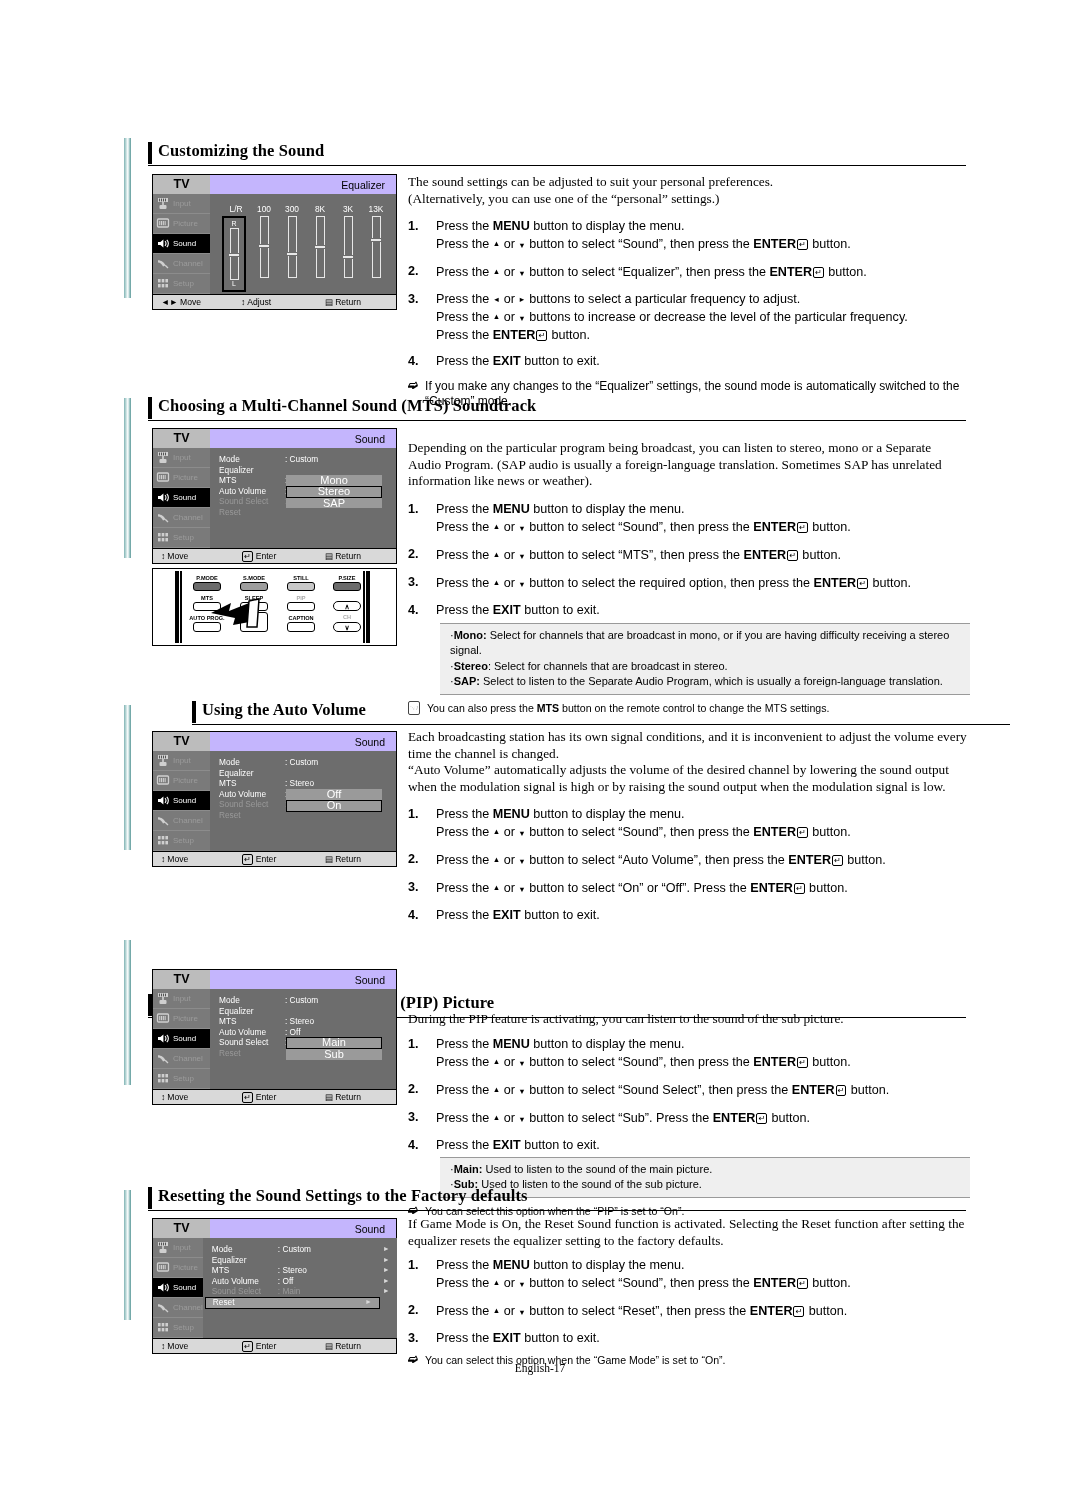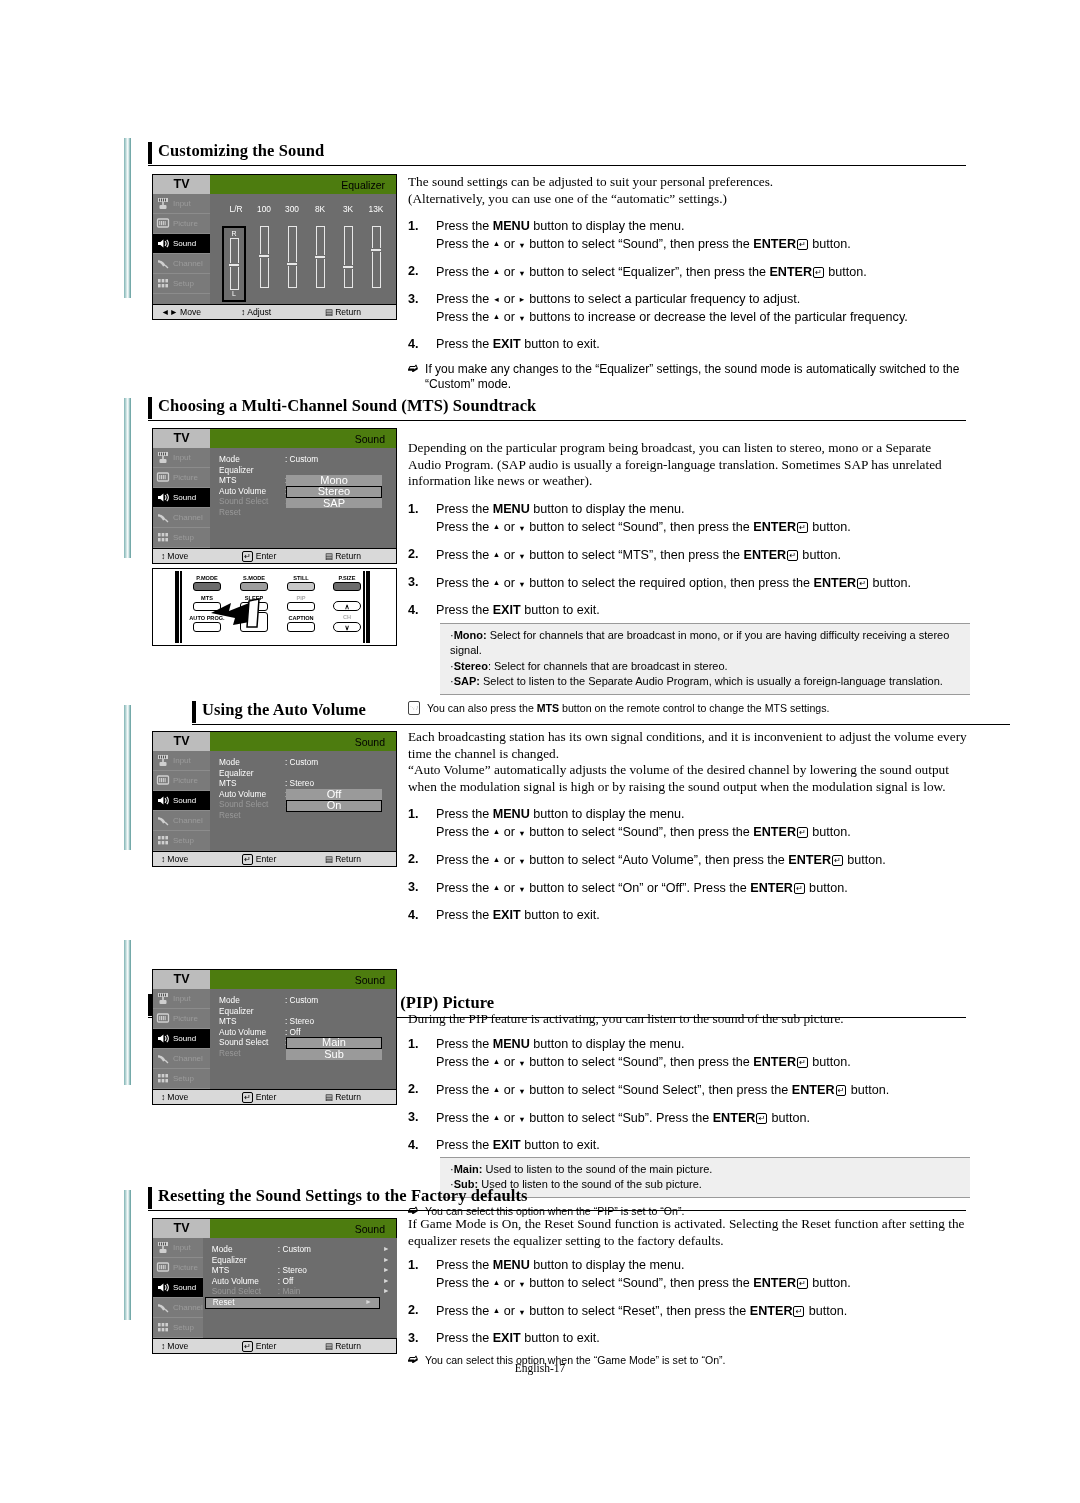--- a/index.html
+++ b/index.html
@@ -52,21 +52,21 @@
     border:1.6px solid #000;
     background:#6d6d6d;
     font-family:"Liberation Sans", sans-serif;
     font-size:8.2px;
     color:#fff;
     position:relative;
   }
   .osd-top {
     display:flex;
     height:19px;
-    background:#4d7c0f;
+    background:#c4b5fd;
     align-items:center;
     color:#000;
   }
   .osd-top .tv {
     width:57px;
     text-align:center;
     font-weight:bold;
     font-size:12.5px;
     background:#bcbcbc;
     height:100%;
@@ -131,21 +131,21 @@
     font-family:"Liberation Sans", sans-serif;
     border-top:1px solid #000;
   }
   .osd-bottom span { display:flex; align-items:center; gap:2px; }
   .ob1 { width:88px; padding-left:8px; }
   .ob2 { width:84px; }
   .ob3 { }
 
   
   .eq-wrap { padding:4px 0 2px 12px; }
-  .eq-labels { display:flex; font-size:8.4px; color:#fff; margin-bottom:12px; }
+  .eq-labels { display:flex; font-size:8.4px; color:#fff; margin-bottom:2px; }
   .eq-labels span { width:28px; text-align:center; }
   .eq-bars { display:flex; align-items:flex-start; }
   .eq-col { width:28px; display:flex; justify-content:center; }
   .eq-track {
     width:9px; height:62px;
     border:1.4px solid #e8e8e8;
     position:relative;
     background:#6d6d6d;
   }
   .eq-thumb {
@@ -378,41 +378,42 @@
     <span class="ob3">
         <span>▤</span>
         <span>Return</span>
       </span>
   </div>
 </div>
 
 <div class="txt" style="left:408px; top:174px; width:562px;">
   <div class="intro">
     <div>The sound settings can be adjusted to suit your personal preferences.</div>
-    <div>(Alternatively, you can use one of the “automatic” settings.)</div>
+    <div>(Alternatively, you can use one of the “personal” settings.)</div>
   </div>
   <div class="steps">
     <div class="step">
       <div class="num">1.</div>
       <div class="body">
         <div>Press the <b>MENU</b> button to display the menu.</div>
         <div>Press the <span class="arrow-up"></span> or <span class="arrow-dn"></span> button to select “Sound”, then press the <b>ENTER</b><span class="ent">↵</span> button.</div>
       </div>
     </div>
     <div class="step">
       <div class="num">2.</div>
       <div class="body">
         <div>Press the <span class="arrow-up"></span> or <span class="arrow-dn"></span> button to select “Equalizer”, then press the <b>ENTER</b><span class="ent">↵</span> button.</div>
       </div>
     </div>
     <div class="step">
       <div class="num">3.</div>
       <div class="body">
         <div>Press the <span class="arrow-lf"></span> or <span class="arrow-rt"></span> buttons to select a particular frequency to adjust.</div>
         <div>Press the <span class="arrow-up"></span> or <span class="arrow-dn"></span> buttons to increase or decrease the level of the particular frequency.</div>
+        <div>Press the <b>ENTER</b><span class="ent">↵</span> button.</div>
       </div>
     </div>
     <div class="step">
       <div class="num">4.</div>
       <div class="body">
         <div>Press the <b>EXIT</b> button to exit.</div>
       </div>
     </div>
   </div>
   <div class="hintline" style="margin-top:2px;">

